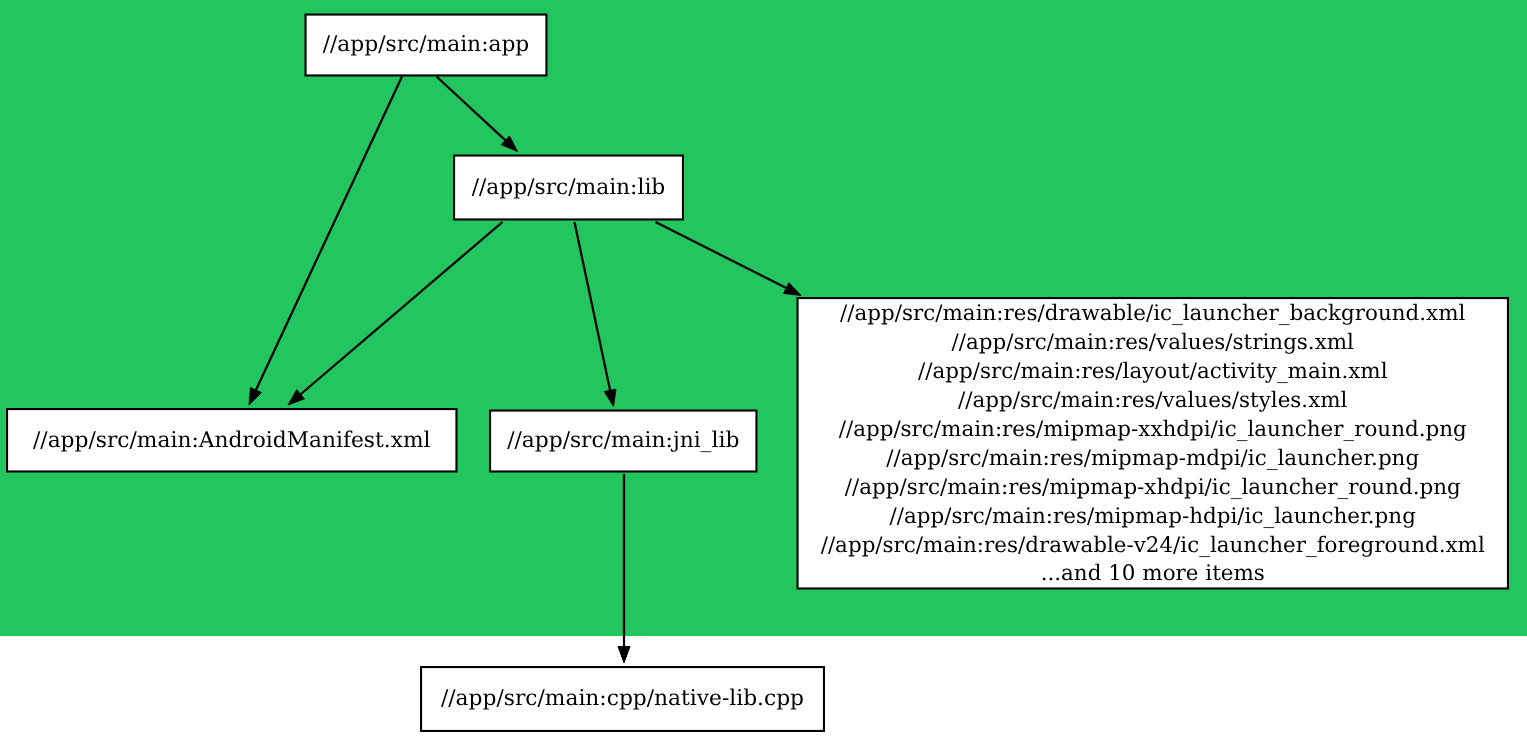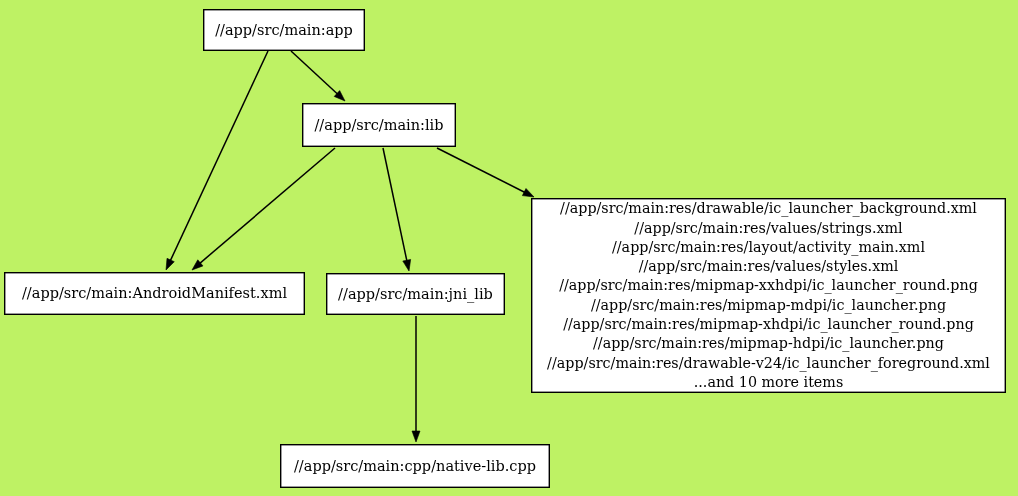--- a/index.html
+++ b/index.html
@@ -10,22 +10,22 @@
   }
   body {
     width: 1018px;
     height: 496px;
     overflow: hidden;
     font-family: "DejaVu Serif", "Liberation Serif", serif;
   }
   #graph-root {
     position: relative;
     width: 1018px;
-    height: 496px;
-    background: #bef264;
+    height: 424px;
+    background: #22c55e;
   }
   svg#graph-canvas {
     position: absolute;
     left: 0;
     top: 0;
     width: 1018px;
     height: 496px;
     display: block;
   }
   .node-box {

